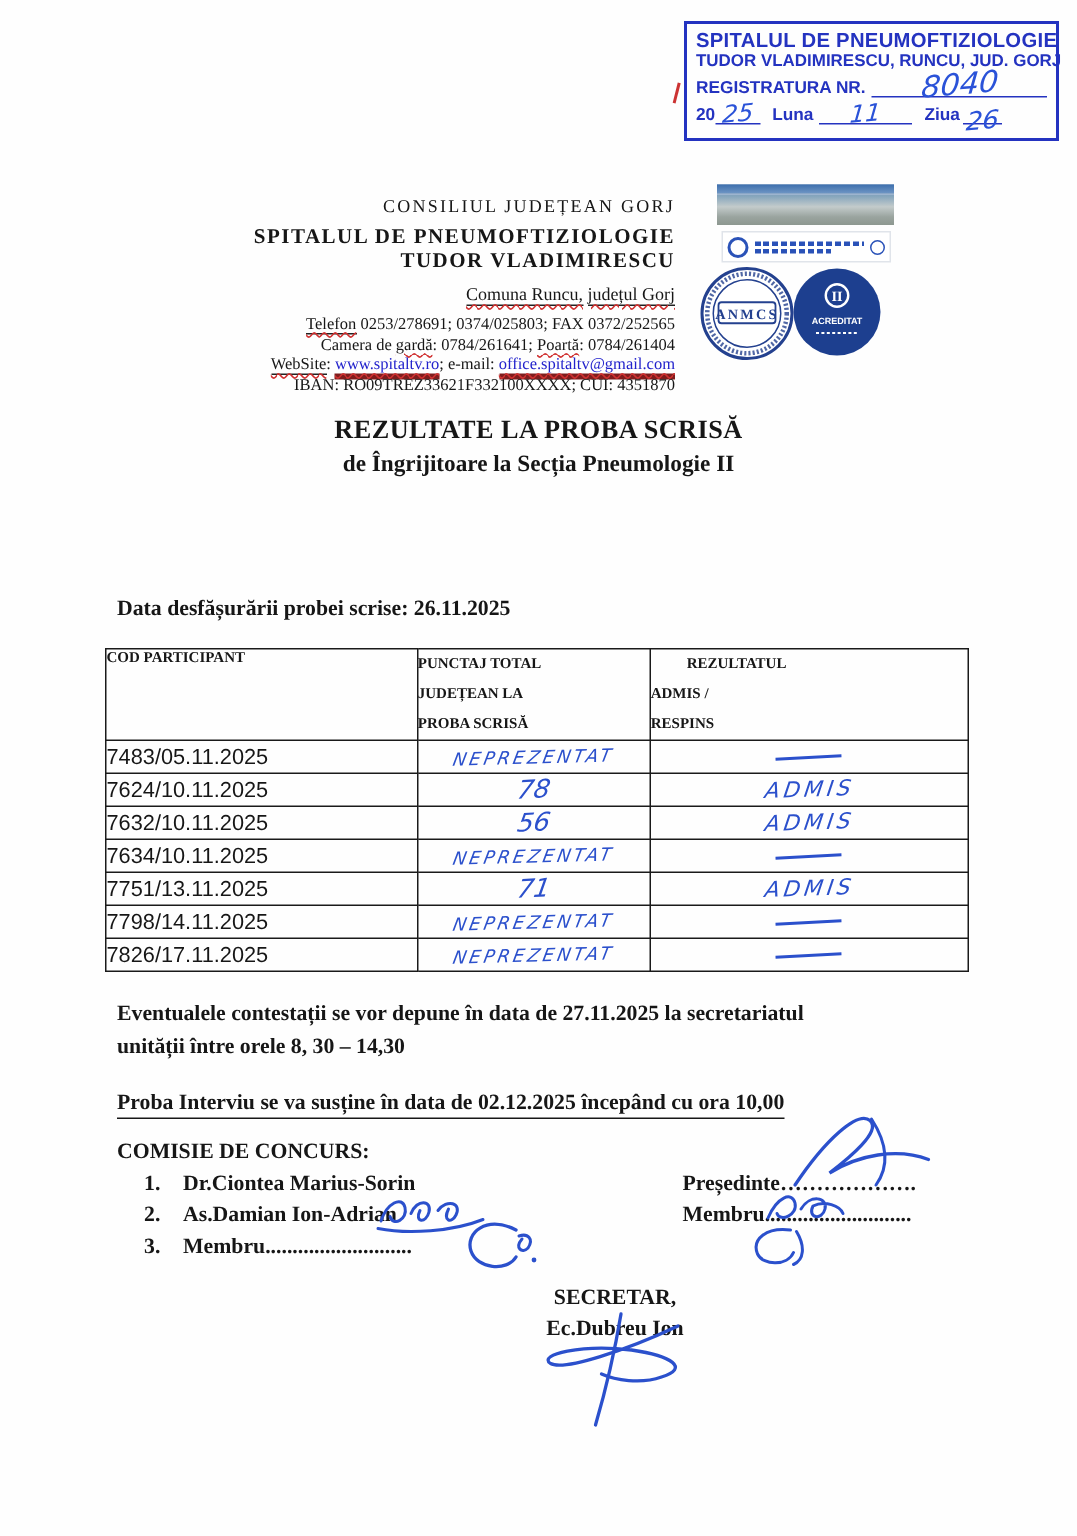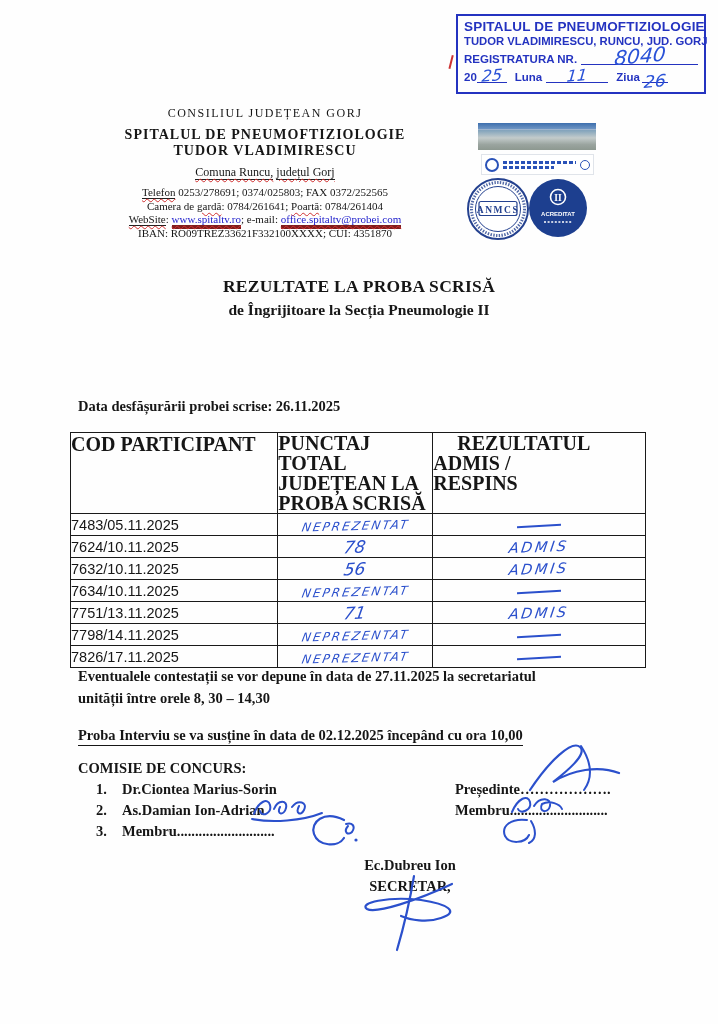--- a/index.html
+++ b/index.html
@@ -11,21 +11,21 @@
          color:#2433c0;padding:3px 6px 2px 6px;font-family:"Liberation Sans",sans-serif;box-sizing:border-box;}
   .stamp .s1{font-size:13.5px;font-weight:bold;letter-spacing:.2px;white-space:nowrap;}
   .stamp .s2{font-size:11.3px;font-weight:bold;white-space:nowrap;margin-top:1px;}
   .stamp .srow{display:flex;align-items:flex-end;font-size:11.5px;font-weight:bold;margin-top:4px;}
   .u{display:inline-block;border-bottom:1.6px solid #2433c0;position:relative;height:13px;vertical-align:bottom;}
   .hw{color:#2a52d8;font-family:"DejaVu Sans",sans-serif;font-style:italic;font-weight:500;}
   .u .hw{position:absolute;left:50%;bottom:-3px;transform:translateX(-50%) skewX(-10deg) rotate(-5deg);white-space:nowrap;}
   .redmark{position:absolute;left:450px;top:56px;width:8px;height:14px;border-left:2.5px solid #cc3333;transform:rotate(14deg);}
 
   
-  .hdr{position:absolute;left:80px;top:106px;width:370px;text-align:center;}
+  .hdr{position:absolute;left:80px;top:130px;width:370px;text-align:right;}
   .hdr .authority{font-size:12px;letter-spacing:1.5px;}
   .hdr .hosp{font-size:14px;font-weight:bold;letter-spacing:1px;margin-top:6px;}
   .hdr .hosp2{font-size:14px;font-weight:bold;letter-spacing:1px;}
   .hdr .addr{font-size:12px;margin-top:6px;}
   .hdr .contact{font-size:11px;line-height:13.5px;margin-top:6px;}
   .sq{text-decoration:underline wavy #d03030 1px;text-underline-offset:2px;}
   .ul{border-bottom:1px solid #222;}
   .link{color:#2222cc;border-bottom:4px solid #7f1d1d;}
 
   
@@ -46,21 +46,21 @@
   .title .t1{font-size:17.5px;letter-spacing:.3px;}
   .title .t2{font-size:15.5px;margin-top:6px;}
   .title .t3{font-size:15.5px;margin-top:4px;}
 
   
   .examdate{position:absolute;left:78px;top:398px;font-size:14.5px;font-weight:bold;}
 
   
   table.res{position:absolute;left:70px;top:432px;width:576px;border-collapse:collapse;}
   table.res th,table.res td{border:1.5px solid #1a1a1a;padding:0;}
-  table.res th{font-size:20px;font-weight:bold;vertical-align:top;text-align:left;}
+  table.res th{font-size:10px;font-weight:bold;vertical-align:top;text-align:left;}
   th.c1{width:208px;padding:3px 6px;}
   th.c2{width:155px;text-align:center;padding:3px 2px;line-height:20px;}
   th.c3{width:213px;padding:3px 8px;line-height:20px;}
   th.c3 .l0{display:block;padding-left:24px;}
   td.code{font-family:"Liberation Sans",sans-serif;font-size:14.5px;padding:1px 8px;height:21px;}
   td.score,td.result{text-align:center;position:relative;}
   .ink{color:#2b50cc;font-family:"DejaVu Sans",sans-serif;font-style:italic;}
   .neprez{display:inline-block;font-size:12px;letter-spacing:2px;font-weight:500;transform:rotate(-1.5deg) skewX(-12deg);}
   .num{display:inline-block;font-size:17px;font-weight:500;transform:skewX(-12deg) rotate(-3deg);}
   .admis{display:inline-block;font-size:14.5px;letter-spacing:2.5px;font-weight:500;transform:skewX(-10deg) rotate(-2deg);}
@@ -121,21 +121,21 @@
       <span class="sq ul">județul Gorj</span>
     </div>
     <div class="contact">
       <div>
         <span class="sq ul">Telefon</span><span> 0253/278691; 0374/025803; FAX 0372/252565</span>
       </div>
       <div>
         <span>Camera de </span><span class="sq">gardă</span><span>: 0784/261641; </span><span class="sq">Poartă</span><span>: 0784/261404</span>
       </div>
       <div>
-        <span class="sq ul">WebSite</span><span>: </span><span class="link sq">www.spitaltv.ro</span><span>; e-mail: </span><span class="link sq">office.spitaltv@probei.com</span>
+        <span class="sq ul">WebSite</span><span>: </span><span class="link sq">www.spitaltv.ro</span><span>; e-mail: </span><span class="link sq">office.spitaltv@gmail.com</span>
       </div>
       <div>IBAN: RO09TREZ33621F332100XXXX; CUI: 4351870</div>
     </div>
   </div>
 
   <div class="photo">
       <div class="cap"></div>
     </div>
   <div class="banner">
     <div class="bc"></div>
@@ -244,22 +244,22 @@
         <span>As.Damian Ion-Adrian</span>
         <span>Membru...........................</span>
       </div>
       <div class="member">
         <span>3.</span>
         <span>Membru...........................</span>
       </div>
     </div>
 
   <div class="secr">
+    <div>SECRETAR,</div>
     <div>Ec.Dubreu Ion</div>
-    <div>SECRETAR,</div>
   </div>
 
   <div class="sig" style="left:522px;top:738px;">
     <svg width="115" height="60" viewBox="0 0 115 60">
       <path d="M8,52 C28,22 50,2 58,9 C66,16 44,34 31,44 C50,32 76,27 97,35" fill="none" stroke="#2b50cc" stroke-width="2.2" stroke-linecap="round"></path>
       <path d="M59,8 C68,22 72,38 62,52" fill="none" stroke="#2b50cc" stroke-width="2" stroke-linecap="round"></path>
     </svg>
   </div>
   <div class="sig" style="left:250px;top:794px;">
     <svg width="76" height="32" viewBox="0 0 76 32">

